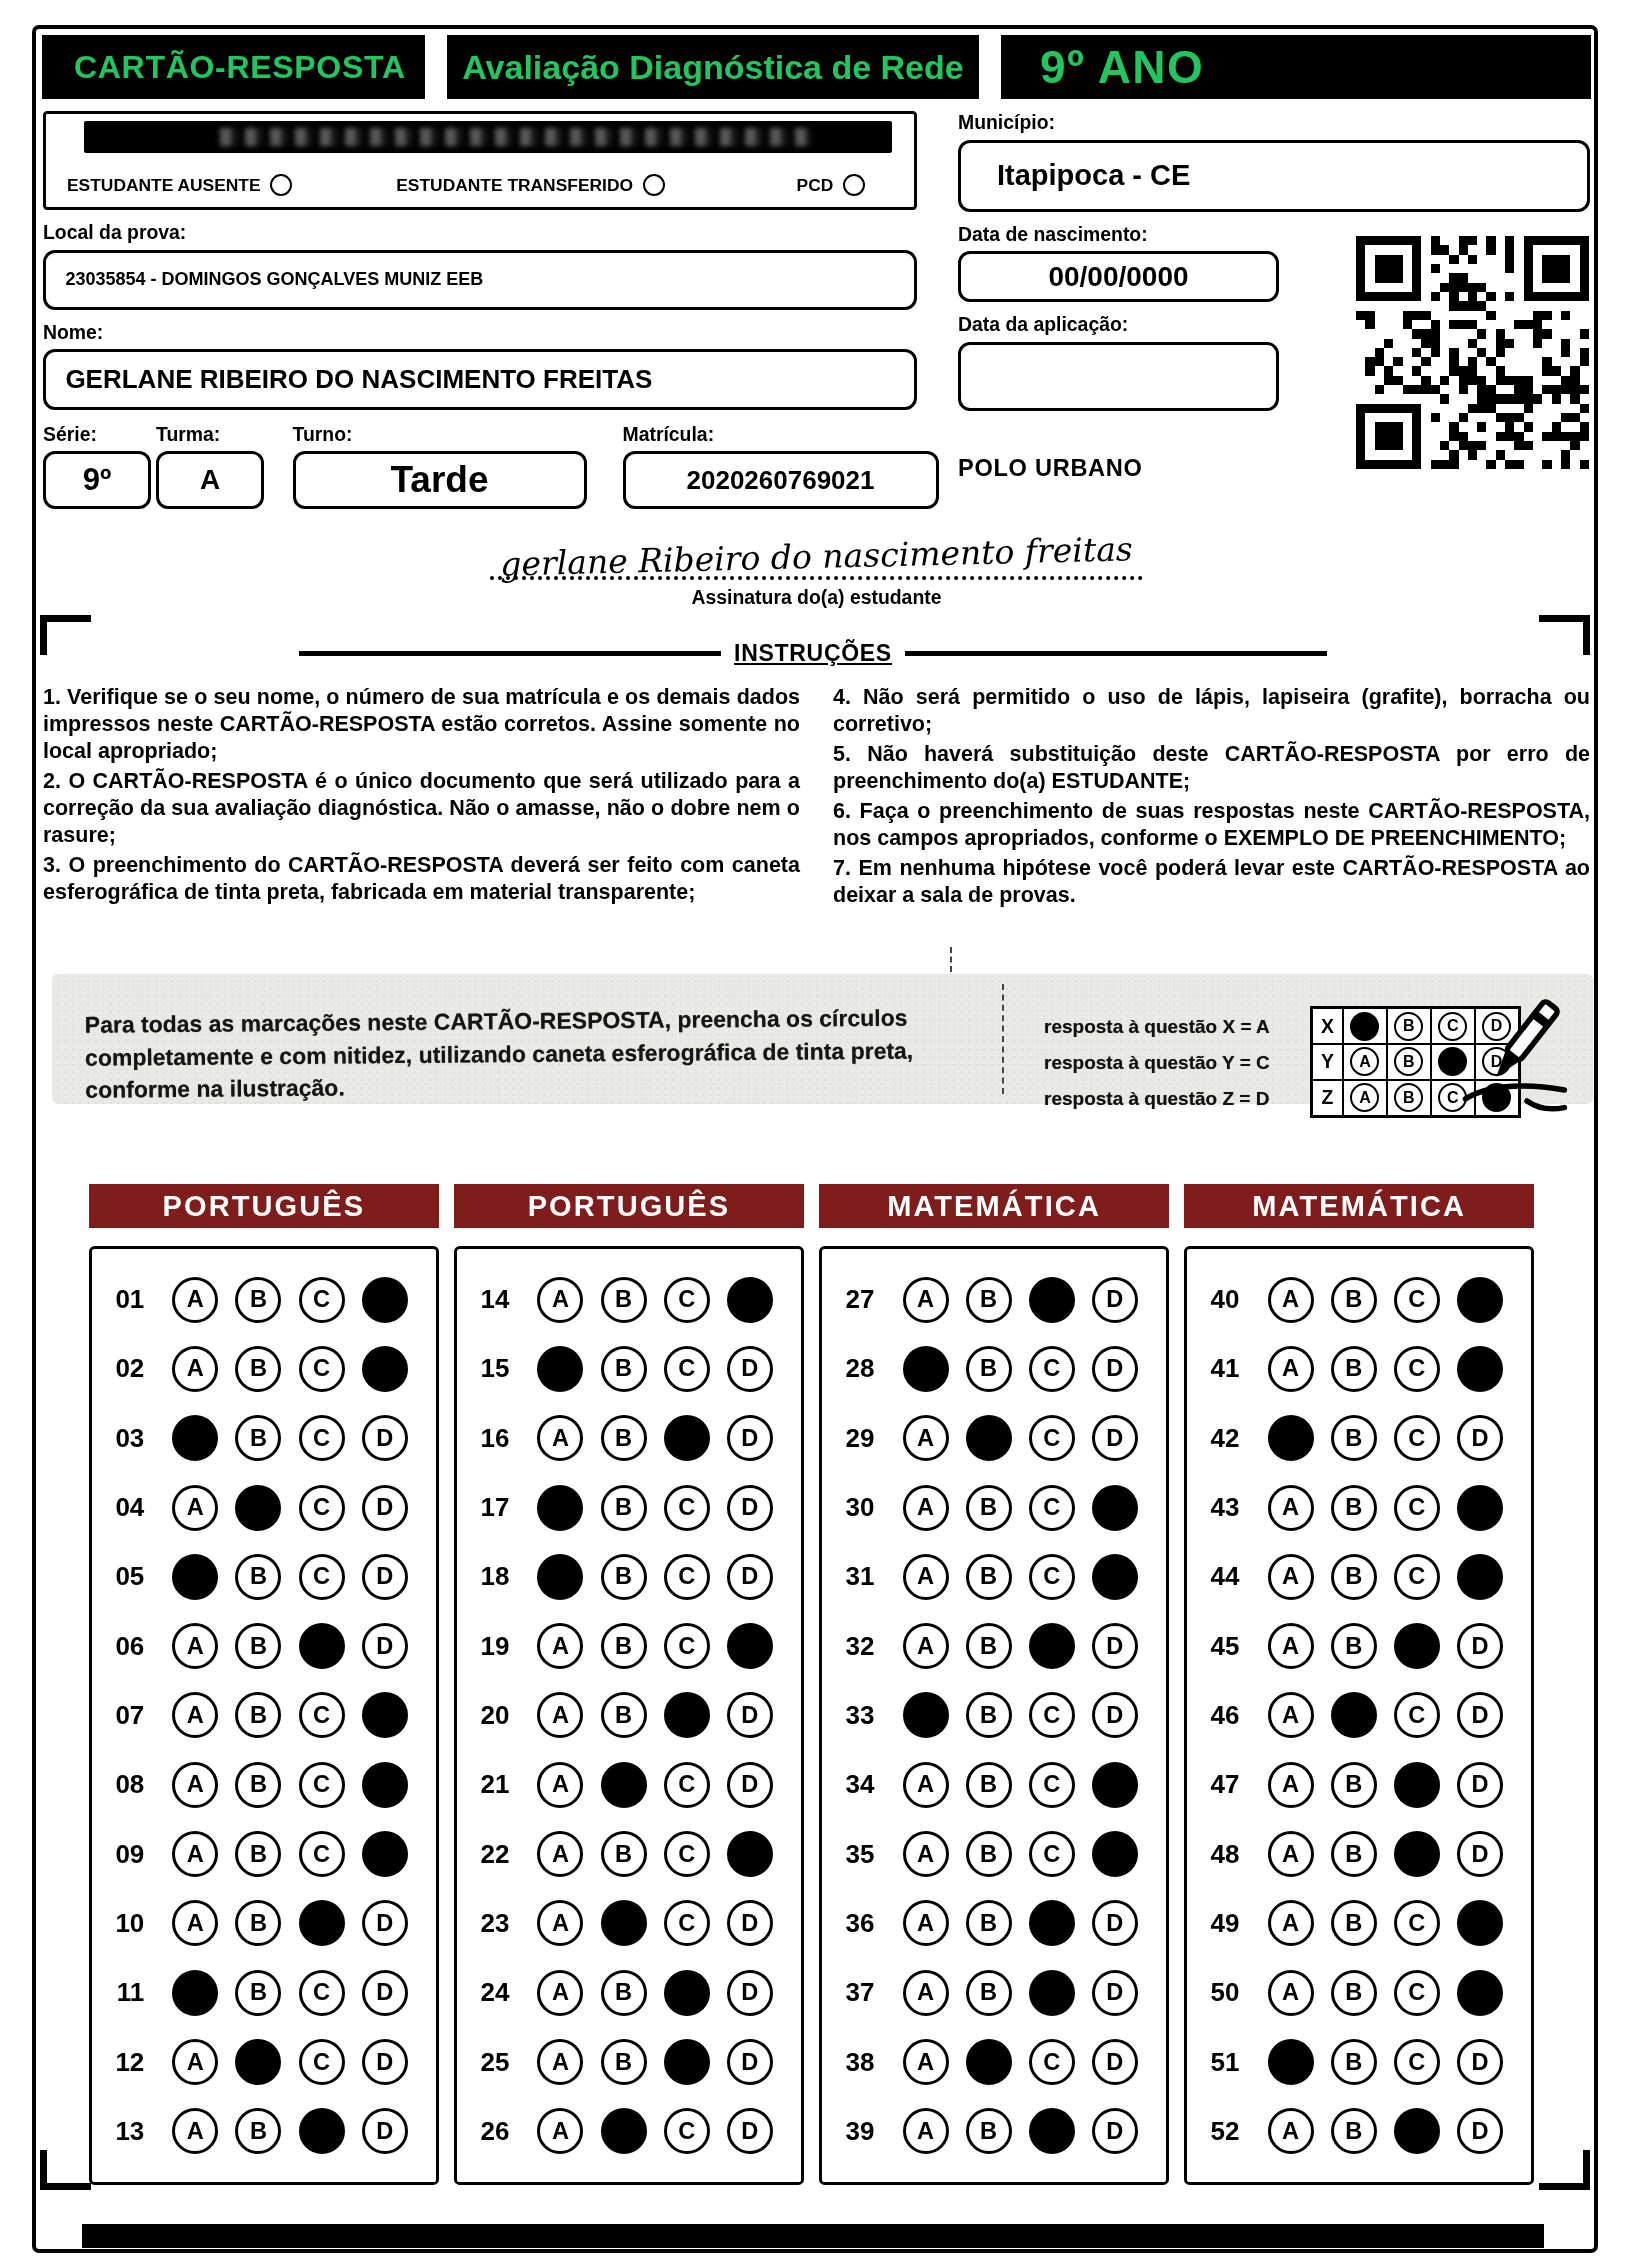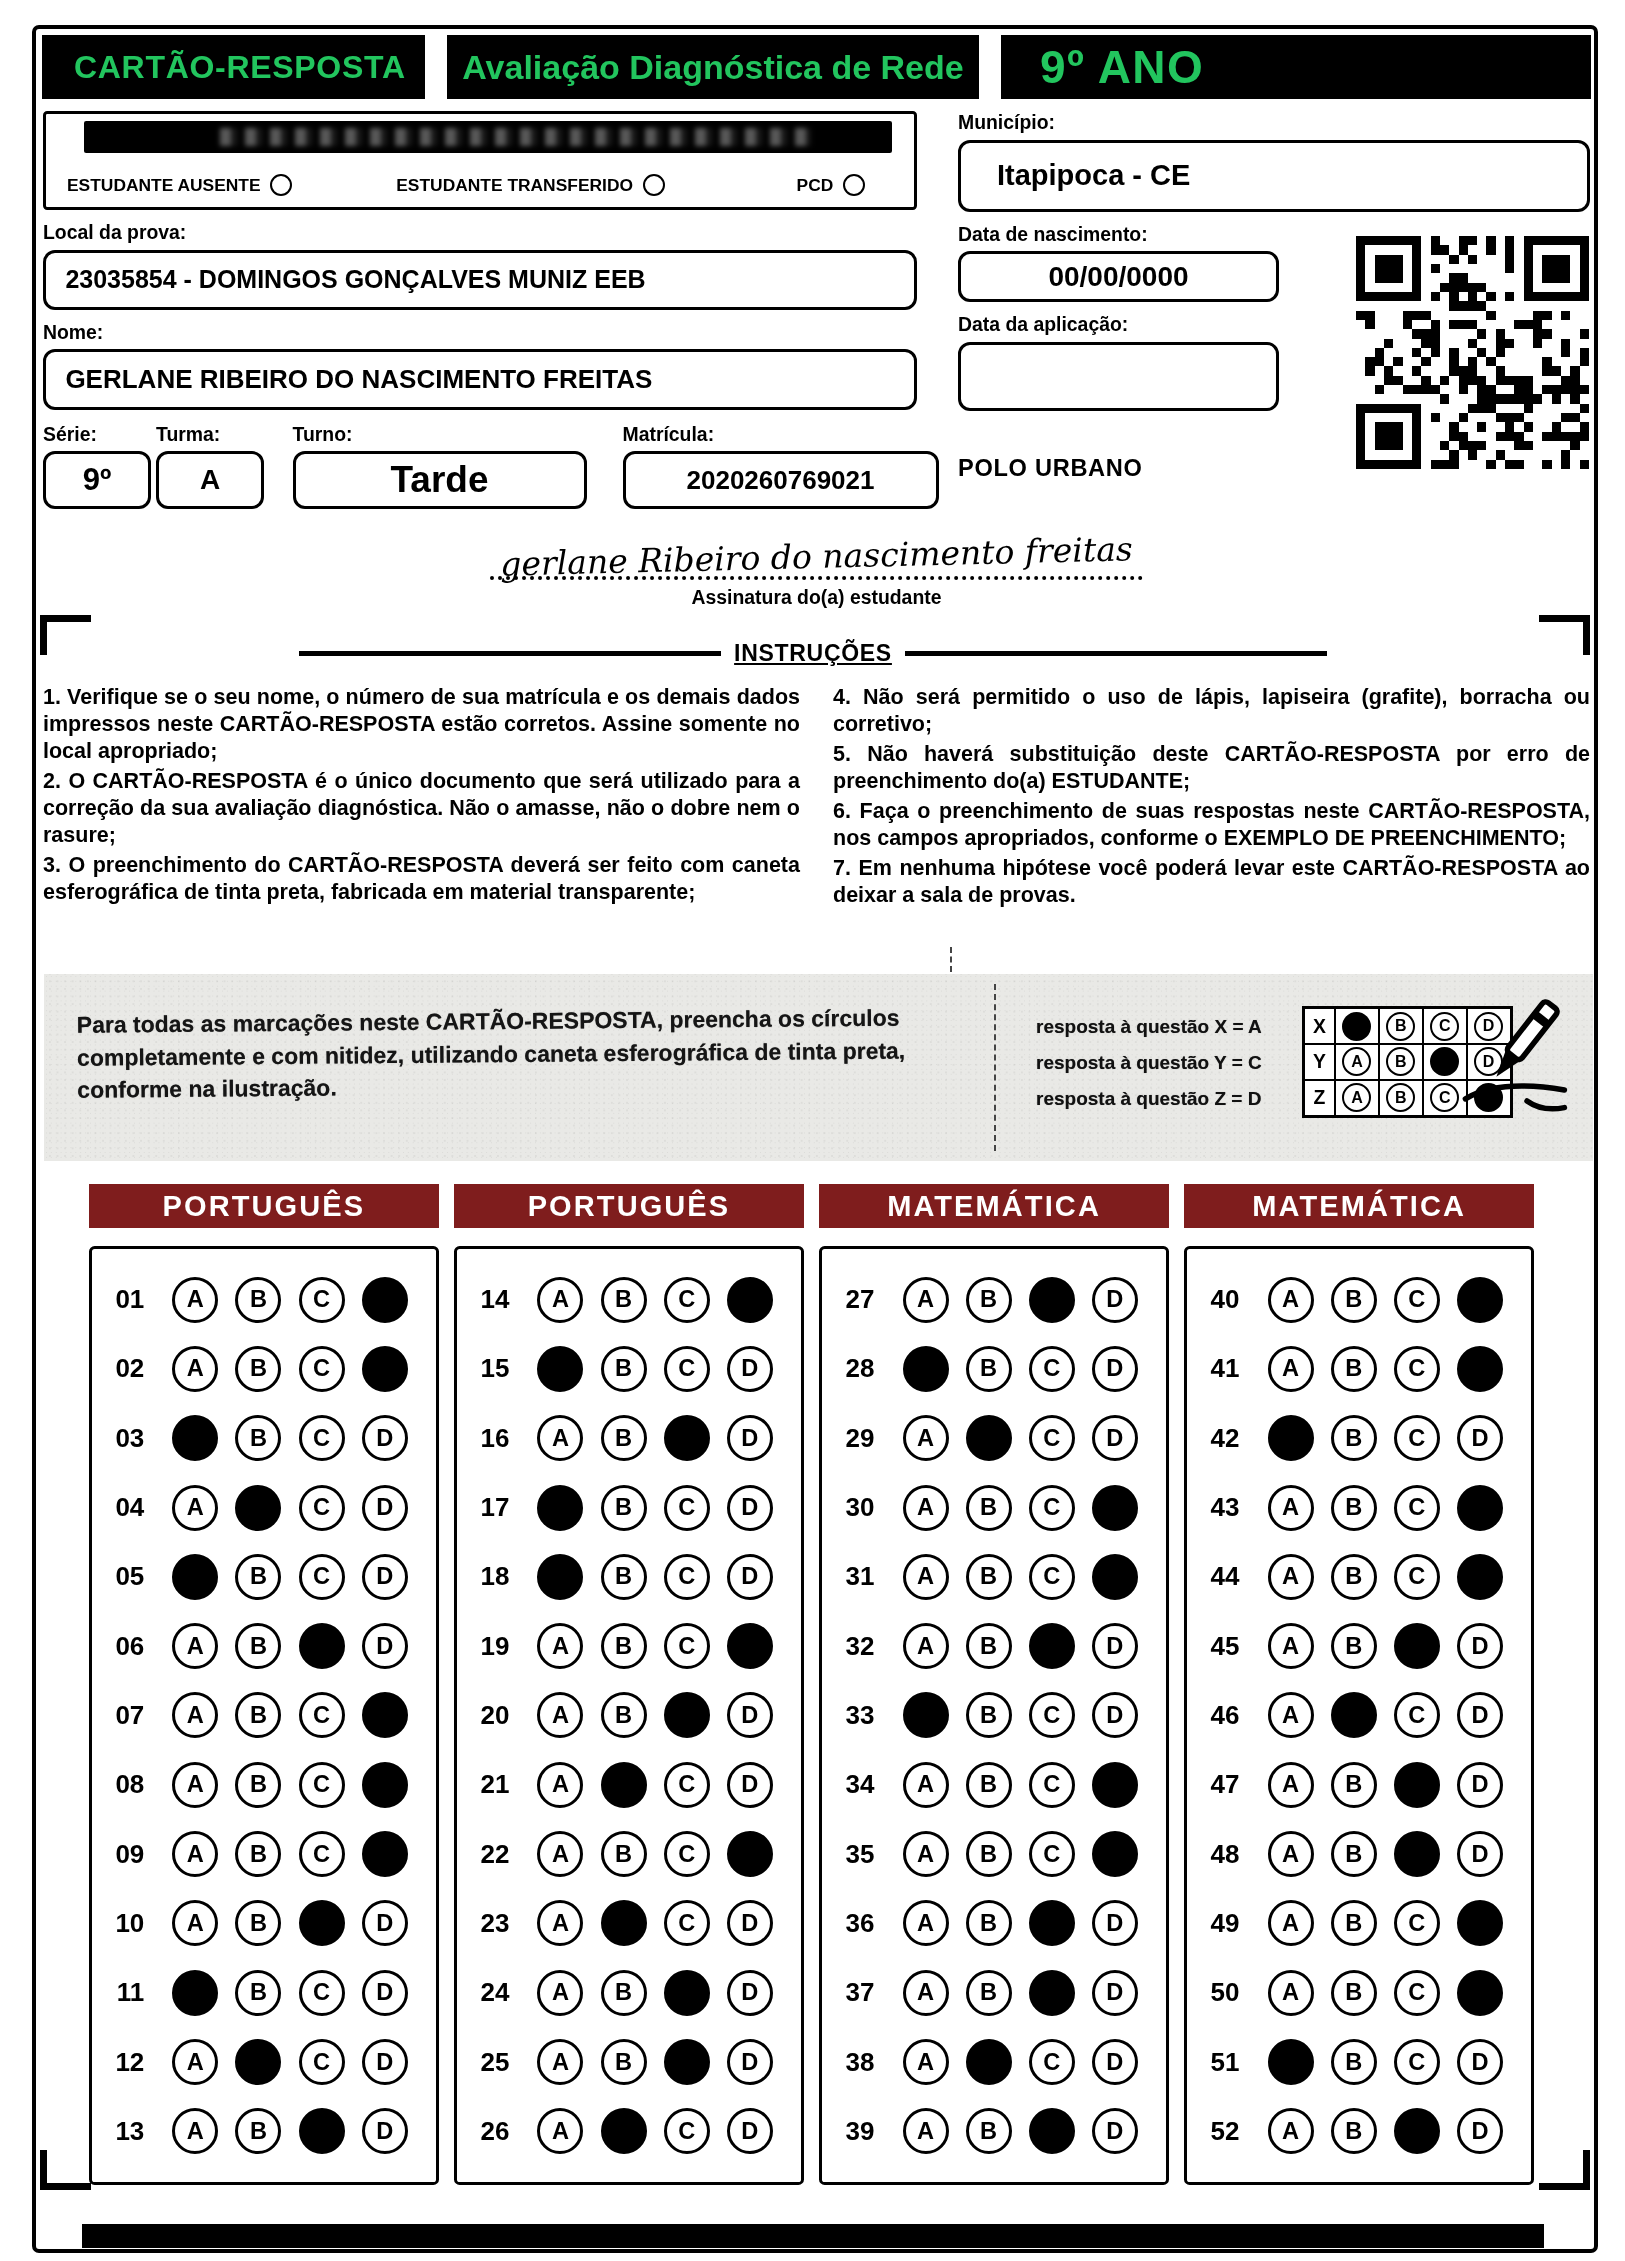--- a/index.html
+++ b/index.html
@@ -22,21 +22,21 @@
   .status-box { position:relative; height:99px; border:3.5px solid #000; border-radius:4.2px; }
   .redacted { position:absolute; left:38px; top:7px; right:22px; height:32px; background:#000; border-radius:2.1px; overflow:hidden; }
   .redacted::after { content:""; position:absolute; left:16%; right:10%; top:7px; bottom:7px;
      background:repeating-linear-gradient(90deg, rgba(175,175,175,0) 0 7px, rgba(175,175,175,.5) 7px 18px, rgba(120,120,120,.18) 18px 25px);
      filter:blur(2.8px); }
   .status-row { position:absolute; left:21px; right:21px; bottom:11px; display:flex; align-items:center; }
   .status-group { display:flex; align-items:center; font-size:17.4px; font-weight:bold; }
   .status-group + .status-group { margin-left:104px; }
   .status-group:last-child { margin-left:auto; margin-right:28px; }
   .status-circle { width:22px; height:22px; border:2.1px solid #000; border-radius:50%; margin-left:9.7px; background:#fff; }
-  .local-box { height:60px; padding-left:19.4px; font-size:25px; }
+  .local-box { height:60px; padding-left:19.4px; font-size:18px; }
   .nome-box { height:61px; padding-left:19.4px; font-size:26px; }
   .srow { display:flex; margin-top:12.5px; }
   .sfield { display:flex; flex-direction:column; }
   .sfield .flabel { margin:0 0 5.6px; }
   .b-serie { width:108px; height:58px; justify-content:center; font-size:31px; }
   .b-turma { width:108px; height:58px; justify-content:center; font-size:28px; }
   .b-turno { width:294px; height:58px; justify-content:center; font-size:37px; }
   .b-matric { width:316px; height:58px; justify-content:center; font-size:26px; }
   .ml1 { margin-left:5px; } .ml2 { margin-left:28.5px;justify-content:center; } .ml3 { margin-left:36px; }
 
@@ -65,23 +65,23 @@
 
   
   .instr-heading { position:absolute; top:640px; left:299px; right:299px; display:flex; align-items:center; gap:13px;text-decoration:underline; }
   .instr-heading .rule { flex:1; height:4.9px; background:#000; }
   .instr-heading .txt { font-size:23px; font-weight:bold; letter-spacing:0.7px; }
   .instr-col { position:absolute; top:684px; width:757px; }
   .instr-left { left:43px; } .instr-right { left:833px; }
   .instr-item { font-size:21.5px; font-weight:bold; line-height:1.26; text-align:justify; margin-bottom:2.8px; }
 
   
-  .notice { position:absolute; left:44px; top:974px; right:33px; height:187px; background-color:#e9e9e6;
+  .notice { position:absolute; left:52px; top:974px; right:33px; height:130px; background-color:#e9e9e6;
      background-image: radial-gradient(rgba(0,0,0,.06) 0.7px, transparent 0.7px), radial-gradient(rgba(0,0,0,.05) 0.7px, transparent 0.7px);
-     background-size:4.9px 4.9px, 7.6px 7.6px; background-position:0 0, 2.1px 3.5px; }
+     background-size:4.9px 4.9px, 7.6px 7.6px; background-position:0 0, 2.1px 3.5px;border-radius:6px; }
   .notice-text { position:absolute; left:33px; top:31px; width:868px; font-size:23px; font-weight:bold; line-height:1.42;
      transform:rotate(-0.5deg); color:#151515; text-shadow:0 0 0.7px rgba(0,0,0,.55); }
   .notice-divider { position:absolute; left:950px; top:9.7px; bottom:9.7px; border-left:2.1px dashed #444; }
   .cut-mark { position:absolute; left:950px; top:947px; height:25px; border-left:2.1px dashed #444; }
   .example-captions { position:absolute; left:992px; top:35px; }
   .example-captions div { height:36px; display:flex; align-items:center; font-size:19px; font-weight:bold; color:#111;
      text-shadow:0 0 0.7px rgba(0,0,0,.5); }
   .example-grid { position:absolute; left:1258px; top:32px; background:#fff; border:1.4px solid #000; }
   .ex-row { display:flex; margin-top:-2.1px; }
   .ex-row:first-child { margin-top:0; }

